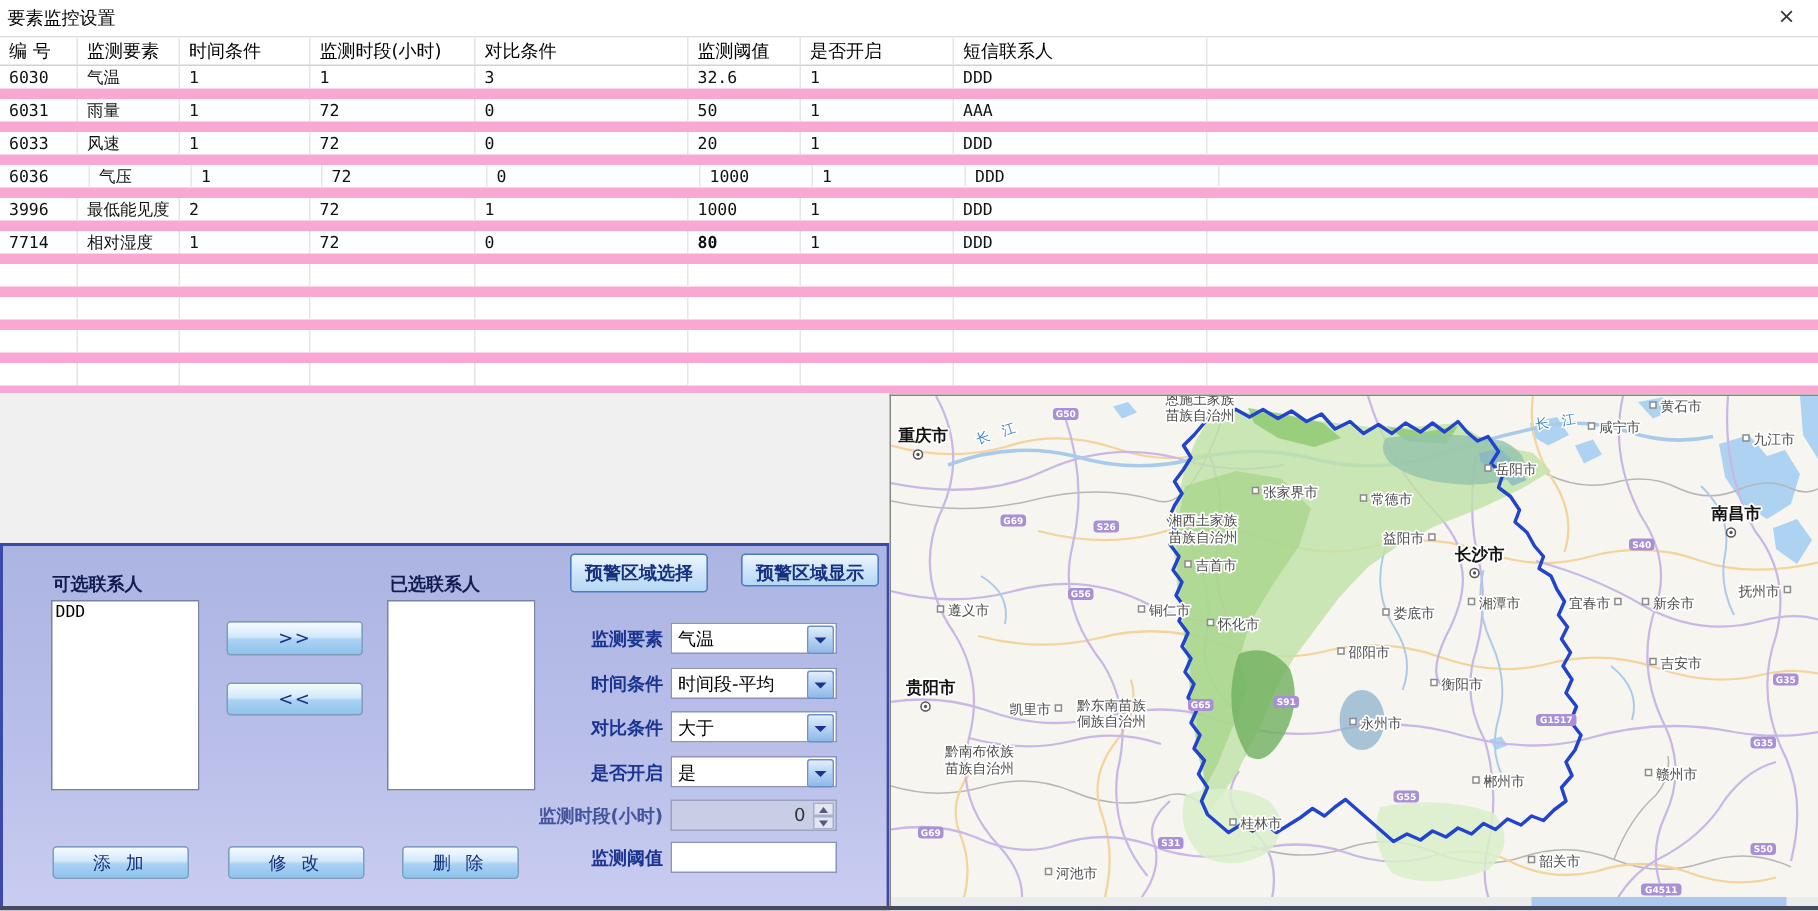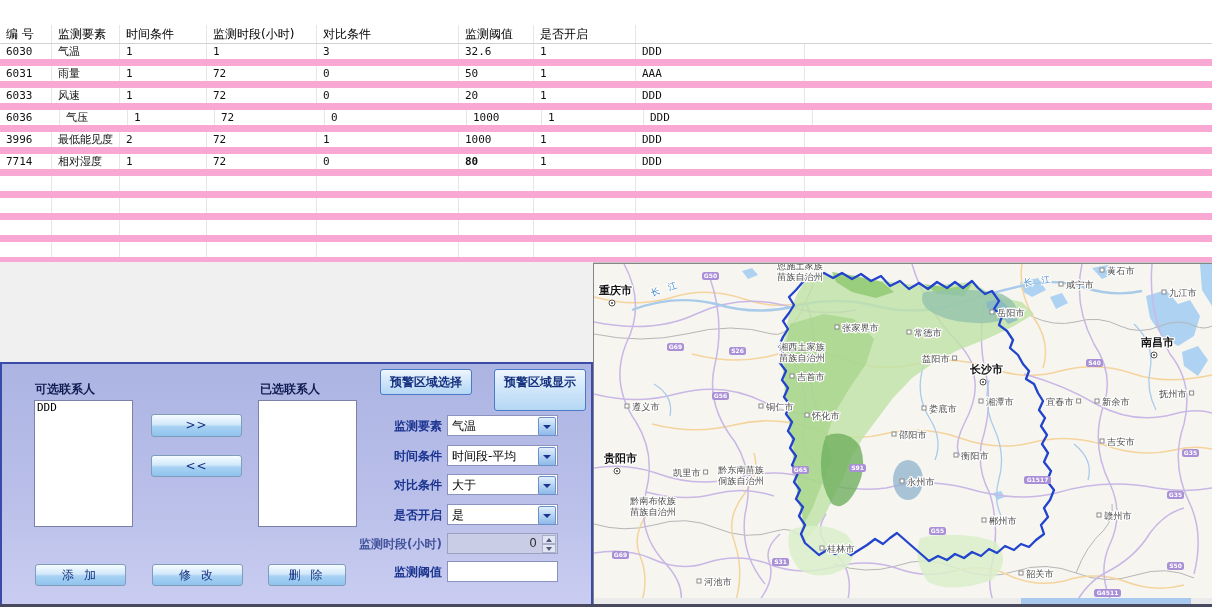--- a/index.html
+++ b/index.html
@@ -76,30 +76,35 @@
   svg .bdgt{fill:#fff;font-size:6px;font-weight:bold;text-anchor:middle;}
   .map-sb{position:absolute;left:594px;top:598px;width:618px;height:6px;background:#ebebeb;}
   .map-sb .thumb{position:absolute;left:427px;top:0;width:170px;height:6px;background:#a9c9ee;}
   .bottom-edge{position:absolute;left:0;bottom:0;width:1212px;height:3px;background:#474a5e;}
 </style>
 </head>
 <body>
 
 <div class="window">
 
+  <div class="titlebar">
+    <span class="title">要素监控设置</span>
+    <span class="close">×</span>
+  </div>
 
   <div class="table-area">
       <div class="tr head">
         <div class="td" style="width: 52px;">编 号</div>
         <div class="td" style="width: 68px;">监测要素</div>
         <div class="td" style="width: 87px;">时间条件</div>
         <div class="td" style="width: 110px;">监测时段(小时)</div>
         <div class="td" style="width: 142px;">对比条件</div>
         <div class="td" style="width: 75px;">监测阈值</div>
         <div class="td" style="width: 102px;">是否开启</div>
+        <div class="td" style="width: 169px;">短信联系人</div>
         <div class="td fill"></div>
       </div>
       <div class="tr">
         <div class="td" style="width: 52px;">6030</div>
         <div class="td" style="width: 68px;">气温</div>
         <div class="td" style="width: 87px;">1</div>
         <div class="td" style="width: 110px;">1</div>
         <div class="td" style="width: 142px;">3</div>
         <div class="td" style="width: 75px;">32.6</div>
         <div class="td" style="width: 102px;">1</div>
@@ -259,21 +264,21 @@
 
     <div class="listbox" style="left:32px;top:36px">
         <div class="item">DDD</div>
       </div>
     <div class="listbox" style="left:256px;top:36px"></div>
 
     <div class="grad" style="left:149px;top:50px;width:91px;height:23px;line-height:21px;letter-spacing:1px">&gt;&gt;</div>
     <div class="grad" style="left:149px;top:91px;width:91px;height:22px;line-height:20px;letter-spacing:1px">&lt;&lt;</div>
 
     <div class="warn" style="left:378px;top:5px;width:92px;height:26px">预警区域选择</div>
-    <div class="warn" style="left:492px;top:5px;width:92px;height:42px">预警区域显示</div>
+    <div class="warn" style="left:492px;top:5px;width:92px;height:22px">预警区域显示</div>
 
     <div id="form-rows">
         <span class="flabel" style="top: 54px; left: 370px;">监测要素</span>
         <div class="combo" style="position: absolute; left: 445px; top: 51px;">
           <span class="val">气温</span>
           <span class="arrow"></span>
         </div>
         <span class="flabel" style="top: 84px; left: 370px;">时间条件</span>
         <div class="combo" style="position: absolute; left: 445px; top: 81px;">
           <span class="val">时间段-平均</span>

